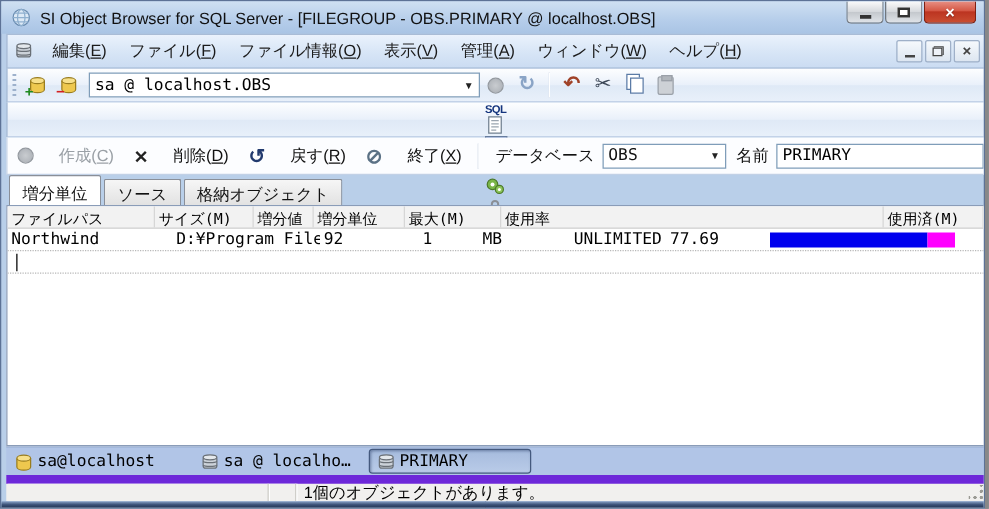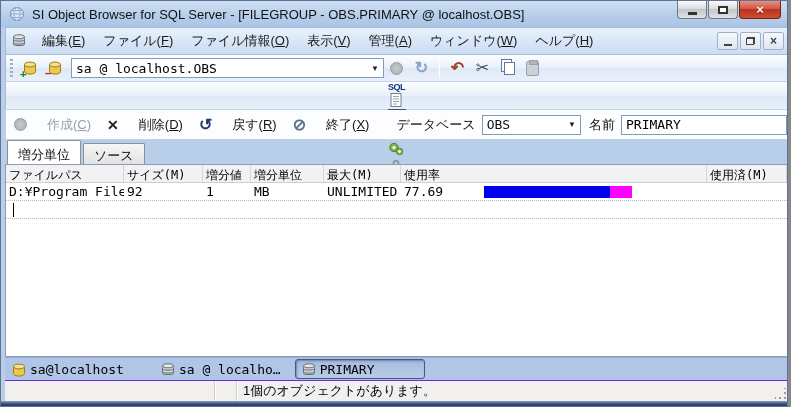--- a/index.html
+++ b/index.html
@@ -122,21 +122,21 @@
   .mdibar { position:absolute; left:4px; top:356px; width:783px; height:23px; background:#b1c5e7;
     border-top:1px solid #98aed2; display:flex; align-items:center; font:13px "DejaVu Sans Mono",monospace; color:#000; }
   .task { display:flex; align-items:center; gap:4px; white-space:nowrap; }
   .task .ic { width:15px; height:15px; }
   .task1 { margin-left:6px; } .task2 { margin-left:36px; }
   .task-btn { margin-left:14px; width:130px; height:20px; border:1px solid #44597e; border-radius:3px;
     background:linear-gradient(#a6bbdd,#b9cbe8); box-shadow:inset 1px 1px 2px rgba(40,60,100,.45); padding:0 5px; }
 
   
   .statusbar { position:absolute; left:4px; top:379px; width:783px; height:21px; background:#f1f0ee;
-    border-top:1px solid #6d28d9; display:flex; align-items:center; font-size:13px; color:#000; }
+    border-top:7px solid #6d28d9; display:flex; align-items:center; font-size:13px; color:#000; }
   .spanel { height:100%; border-right:1px solid #cfcec9; box-shadow:1px 0 0 #fff; }
   .sp1 { width:210px; } .sp2 { width:22px; }
   .smsg { padding-left:6px; white-space:nowrap; }
   .sgrip { margin-left:auto; width:13px; height:13px; align-self:flex-end;
     background:
       radial-gradient(circle at 10px 10px, #9a9a94 1.2px, transparent 1.5px),
       radial-gradient(circle at 10px 5px,  #9a9a94 1.2px, transparent 1.5px),
       radial-gradient(circle at 5px 10px,  #9a9a94 1.2px, transparent 1.5px),
       radial-gradient(circle at 10px 0px,  #9a9a94 1.2px, transparent 1.5px),
       radial-gradient(circle at 0px 10px,  #9a9a94 1.2px, transparent 1.5px);
@@ -422,33 +422,35 @@
       <span class="combo-text">OBS</span>
       <span class="combo-arrow">▼</span>
     </div>
     <span class="lbl">名前</span>
     <input class="name-input" value="PRIMARY" style="">
   </div>
 
   <div class="tabstrip">
     <div class="tab active">増分単位</div>
     <div class="tab">ソース</div>
+    <div class="tab">格納オブジェクト</div>
   </div>
 
   <div class="content">
     <div class="ghead">
       <div class="cell c2">ファイルパス</div>
       <div class="cell c3">サイズ(M)</div>
       <div class="cell c4">増分値</div>
       <div class="cell c5">増分単位</div>
       <div class="cell c6">最大(M)</div>
       <div class="cell c8">使用率</div>
       <div class="cell c7">使用済(M)</div>
     </div>
     <div class="grow">
+      <div class="cell c1">Northwind</div>
       <div class="cell c2">D:¥Program Files¥</div>
       <div class="cell c3">92</div>
       <div class="cell c4">1</div>
       <div class="cell c5">MB</div>
       <div class="cell c6">UNLIMITED</div>
       <div class="cell c7">77.69</div>
       <div class="cell c8">
         <div class="usage-bar">
           <div class="usage-used" style="width: 85%; background: rgb(0, 0, 238);"></div>
           <div class="usage-free" style="background: rgb(255, 0, 255);"></div>

